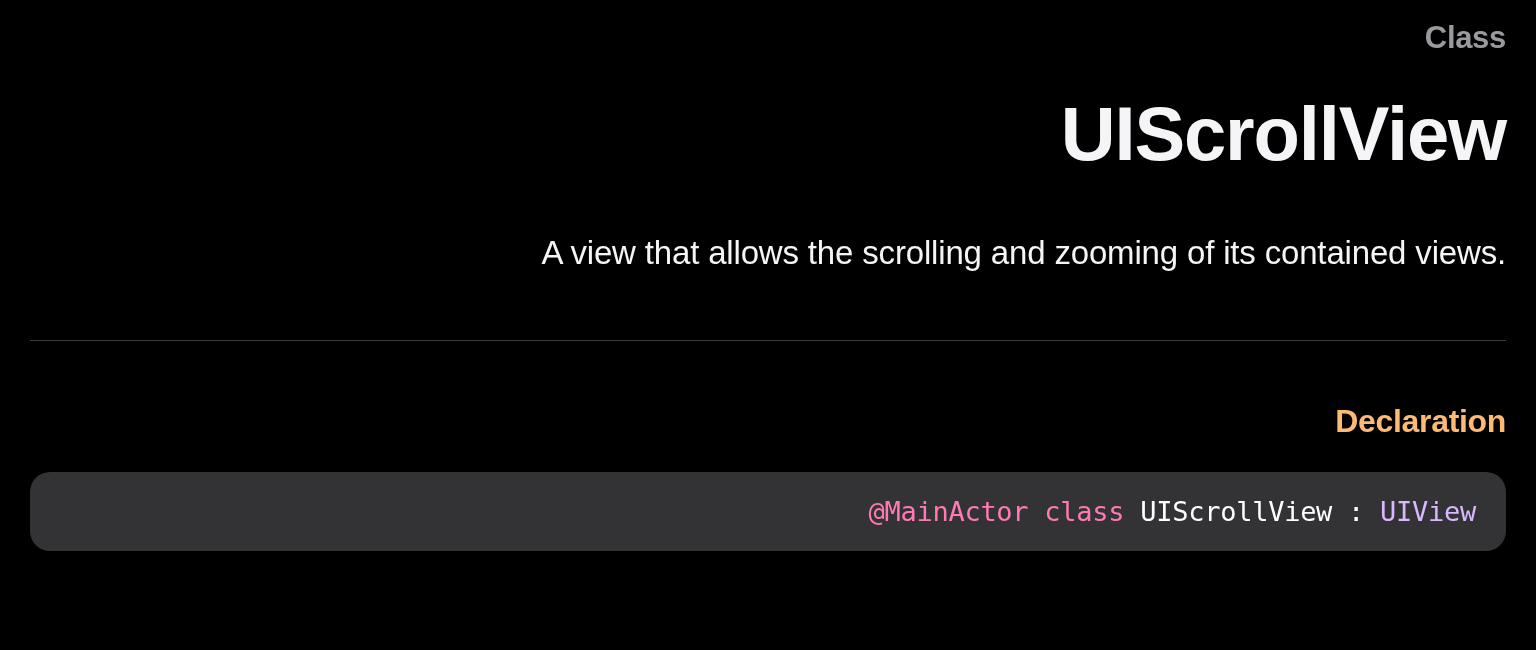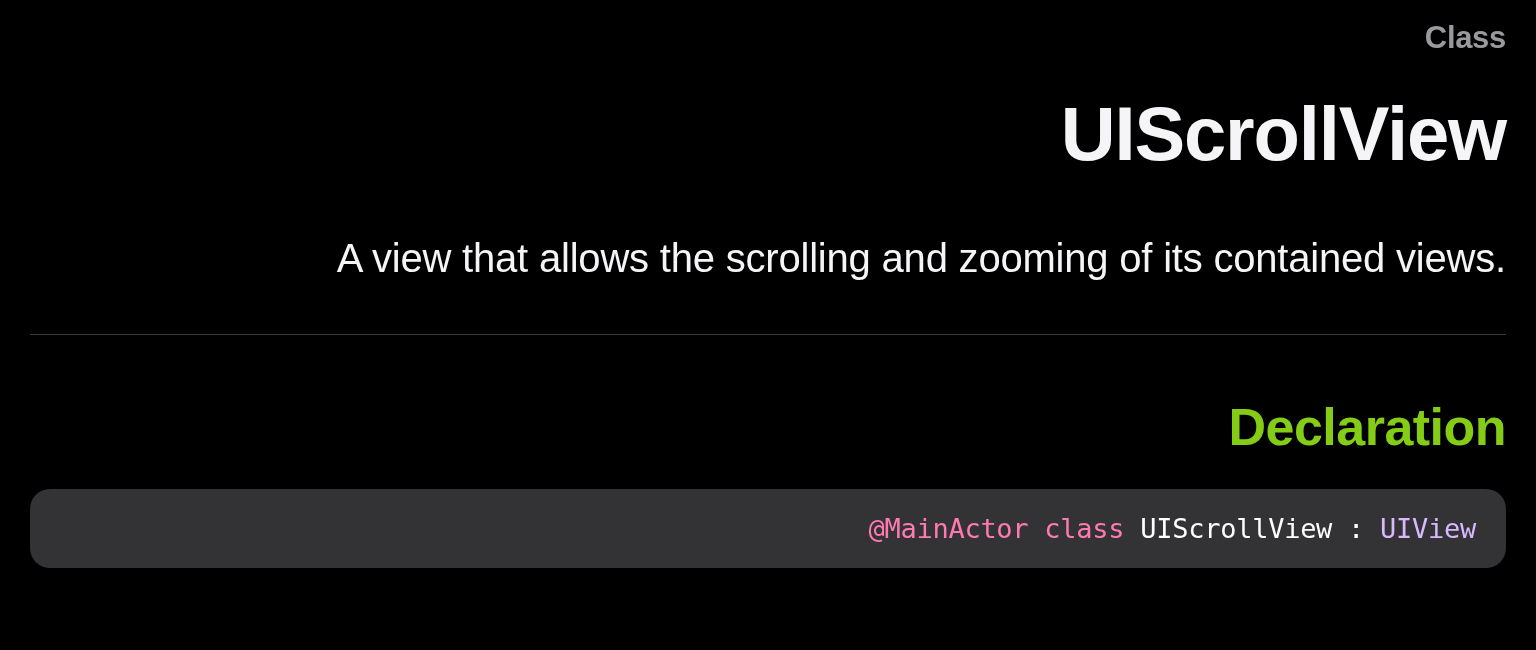--- a/index.html
+++ b/index.html
@@ -27,34 +27,34 @@
     .page-title {
       color: #f5f5f7;
       font-size: 76px;
       font-weight: 700;
       letter-spacing: -0.015em;
       line-height: 1.05;
       margin-bottom: 56px;
     }
     .description {
       color: #f5f5f7;
-      font-size: 40px;
+      font-size: 33px;
       font-weight: 400;
       letter-spacing: -0.005em;
       line-height: 1.4;
-      margin-bottom: 48px;
+      margin-bottom: 64px;
     }
     .divider {
       border: none;
       border-top: 1px solid #3a3a3c;
       margin-bottom: 62px;
     }
     .section-heading {
-      color: #84cc16;
-      font-size: 52px;
+      color: #fdba74;
+      font-size: 32px;
       font-weight: 700;
       letter-spacing: -0.01em;
       margin-bottom: 32px;
     }
     .code-block {
       background-color: #333336;
       border-radius: 20px;
       padding: 24px 30px;
       font-family: "SF Mono", ui-monospace, Menlo, Monaco, Consolas, monospace;
       font-size: 27px;

